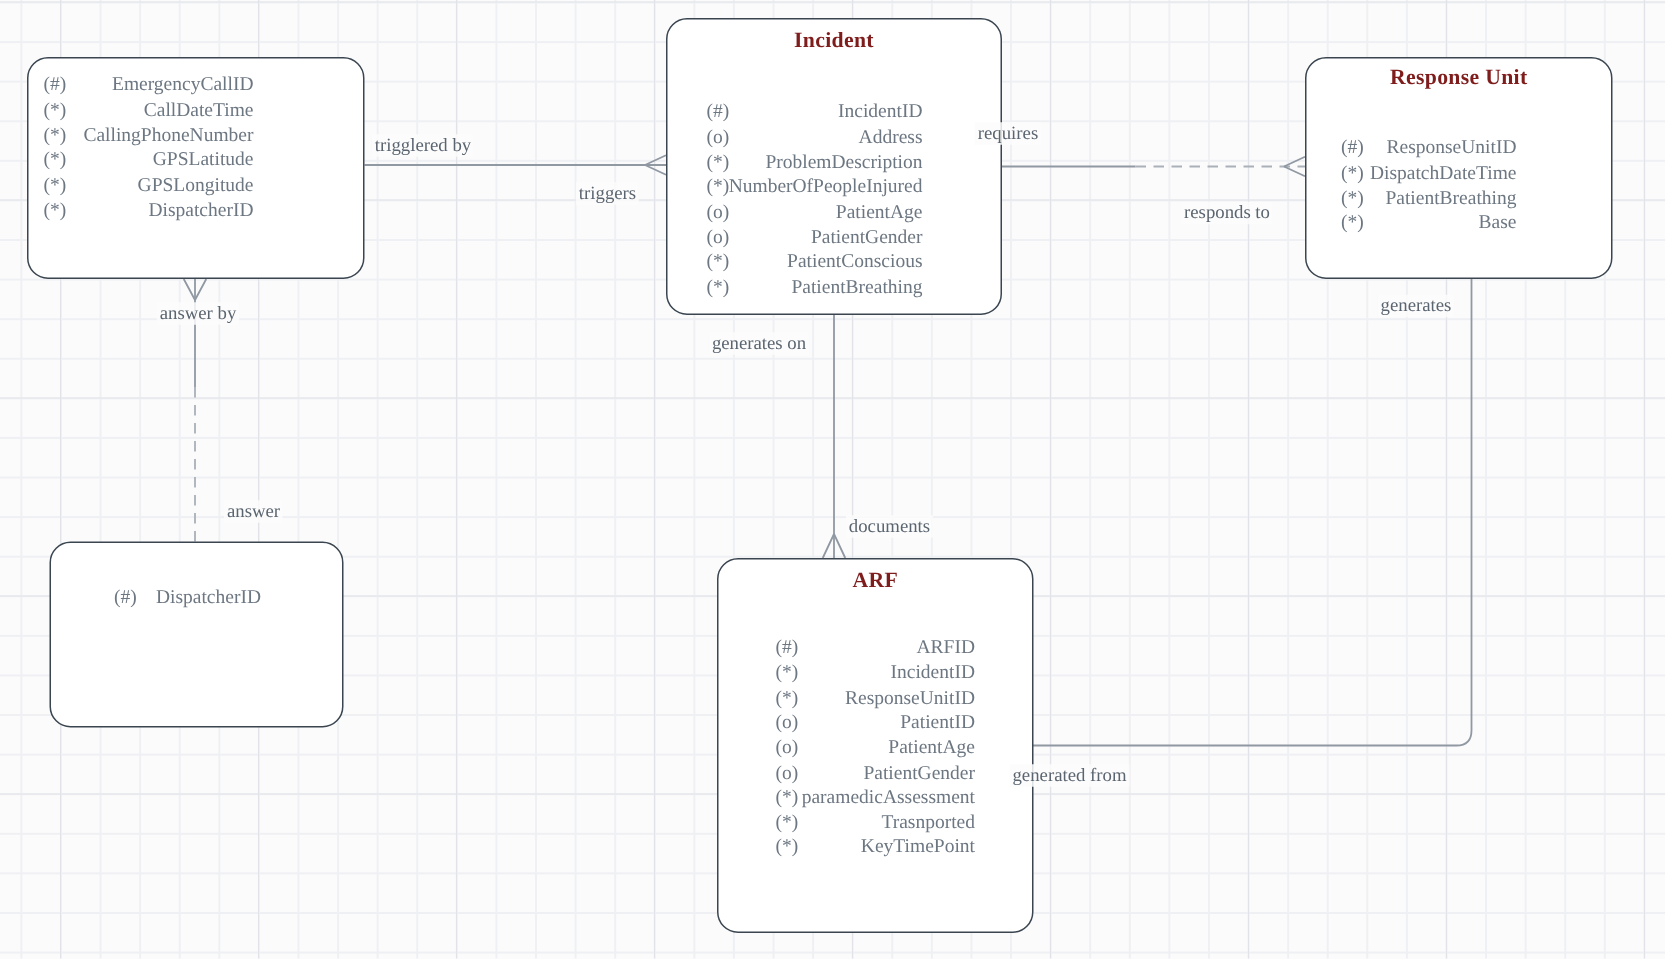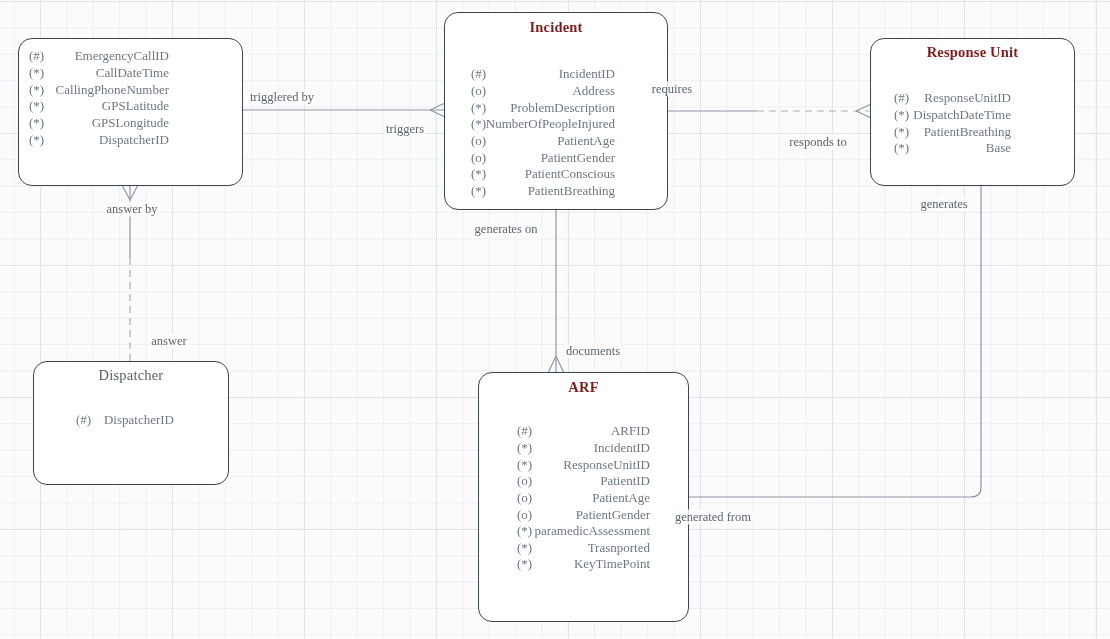--- a/index.html
+++ b/index.html
@@ -157,21 +157,20 @@
         <span class="nm">PatientBreathing</span>
       </div>
       <div class="row">
         <span class="pfx">(*)</span>
         <span class="nm">Base</span>
       </div>
     </div>
 </div>
 
 <div class="entity e-disp" style="left:33px;top:361px;width:196px;height:124px;">
-  <div class="title plain" style="padding-top:4px;">Dispatcher</div>
   <div class="rows" style="margin-top:28px;">
       <div class="row">
         <span class="pfx">(#)</span>
         <span class="nm">DispatcherID</span>
       </div>
     </div>
 </div>
 
 <div class="entity e-arf" style="left:478px;top:372px;width:211px;height:250px;">
   <div class="title" style="padding-top:5px;">ARF</div>

